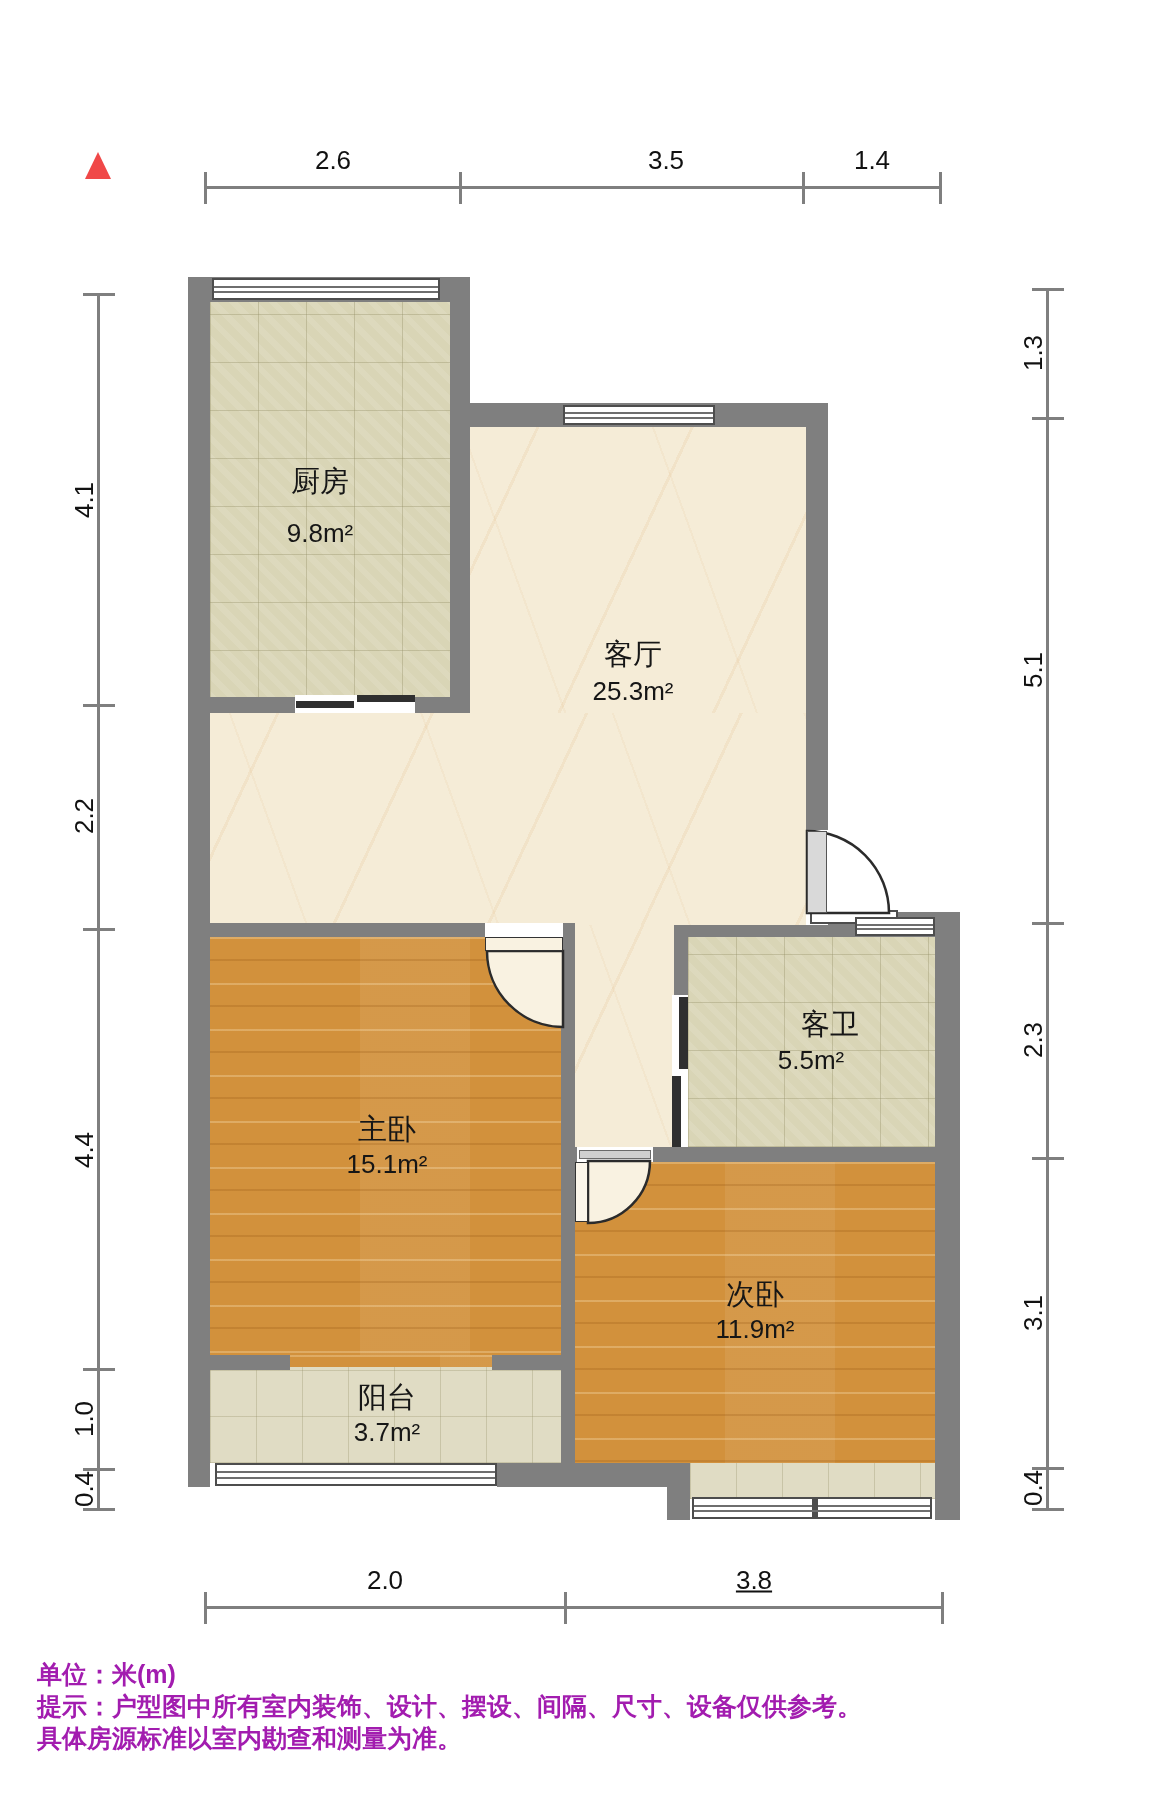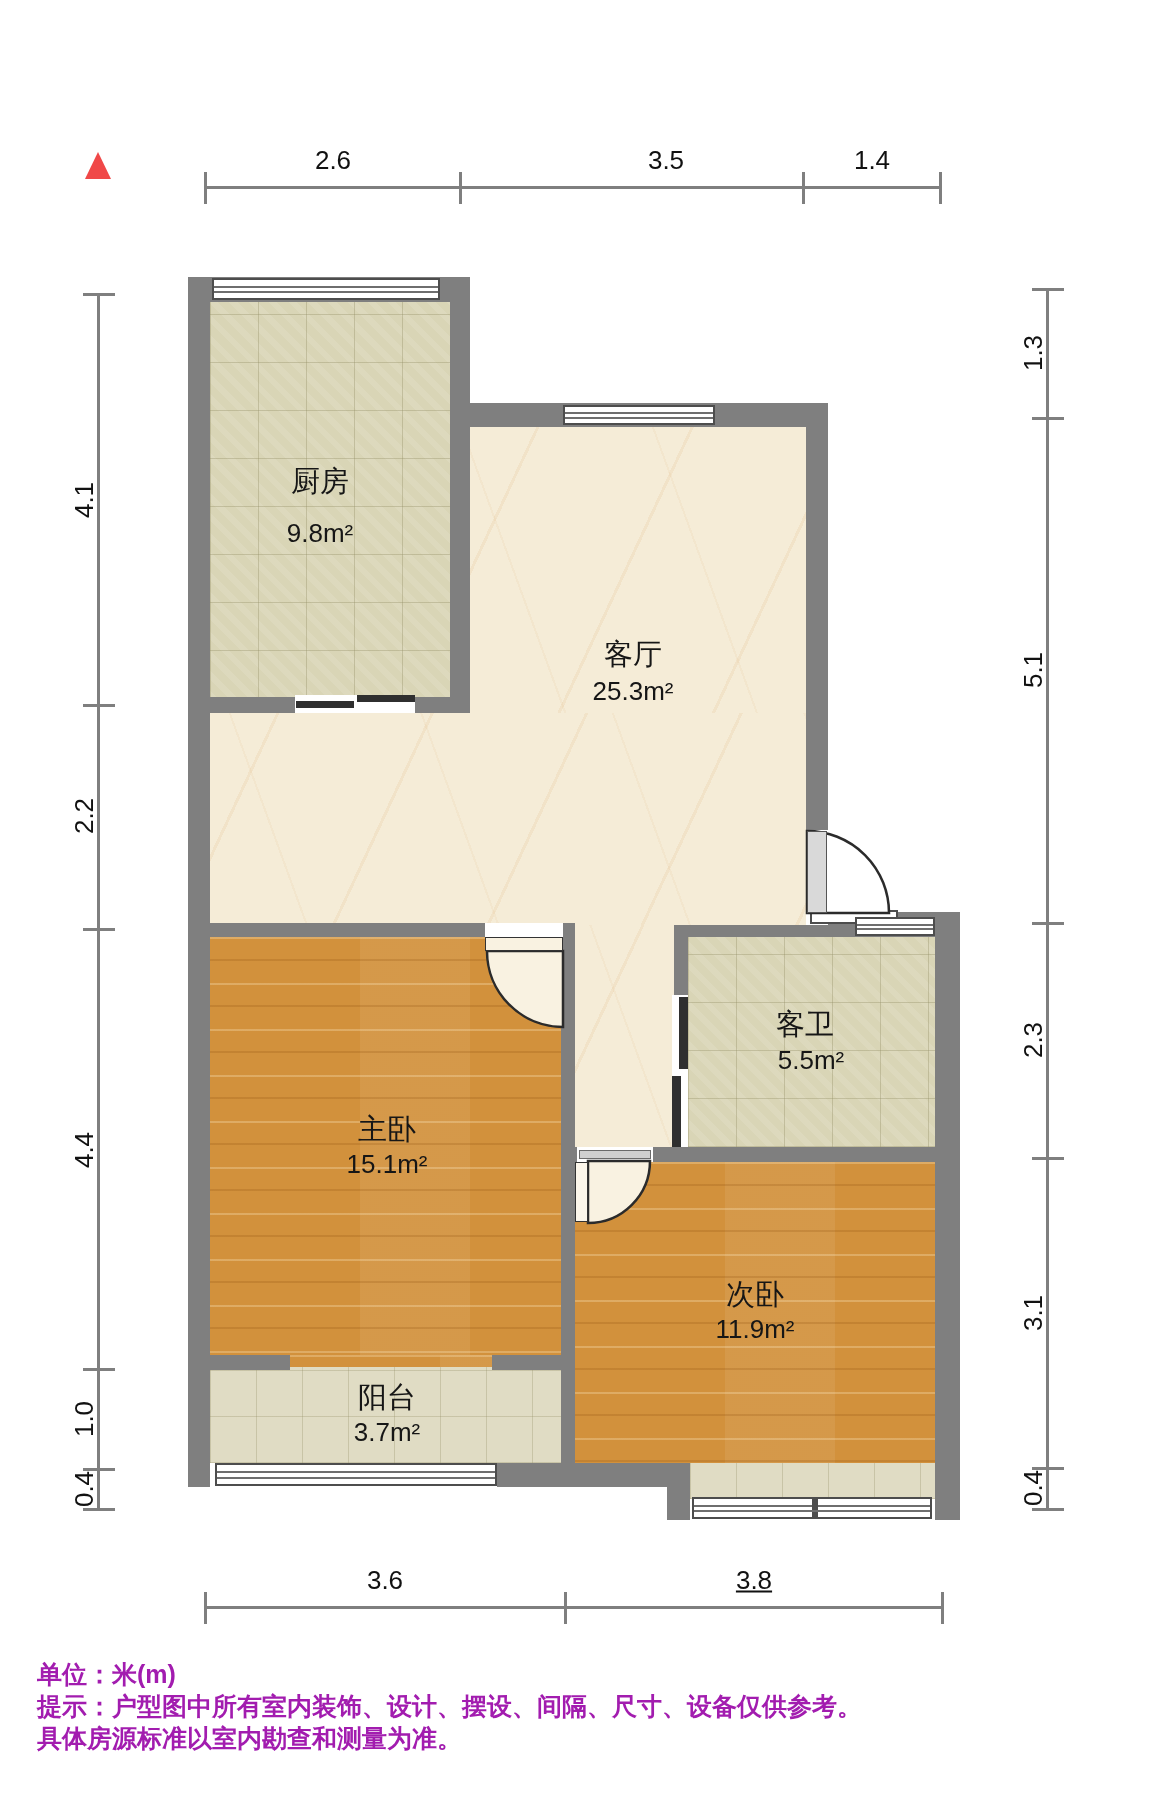--- a/index.html
+++ b/index.html
@@ -110,21 +110,21 @@
   </svg>
 
   <div class="leaf" style="left:807px;top:831px;width:20px;height:82px;background:#d9d9d9;border:1px solid #555;"></div>
   <div class="leaf" style="left:485px;top:937px;width:78px;height:14px;background:#f9f2e1;border:1px solid #333;"></div>
   <div class="leaf" style="left:575px;top:1162px;width:13px;height:60px;background:#fbf6ea;border:1px solid #333;"></div>
 
   <div class="rname" style="left:320px;top:482px;">厨房</div>
   <div class="rarea" style="left:320px;top:517px;margin-top:16px;">9.8m²</div>
   <div class="rname" style="left:633px;top:655px;">客厅</div>
   <div class="rarea" style="left:633px;top:691px;">25.3m²</div>
-  <div class="rname" style="left:805px;top:1025px;">客卫</div>
+  <div class="rname" style="left:830px;top:1025px;">客卫</div>
   <div class="rarea" style="left:811px;top:1060px;">5.5m²</div>
   <div class="rname" style="left:387px;top:1130px;">主卧</div>
   <div class="rarea" style="left:387px;top:1164px;">15.1m²</div>
   <div class="rname" style="left:755px;top:1295px;">次卧</div>
   <div class="rarea" style="left:755px;top:1329px;">11.9m²</div>
   <div class="rname" style="left:387px;top:1398px;">阳台</div>
   <div class="rarea" style="left:387px;top:1432px;">3.7m²</div>
 
   <div class="dline" style="left:205px;top:186px;width:737px;height:3px;"></div>
   <div class="tkv" style="left:204px;top:172px;"></div>
@@ -132,21 +132,21 @@
   <div class="tkv" style="left:802px;top:172px;"></div>
   <div class="tkv" style="left:939px;top:172px;"></div>
   <div class="dimlab" style="left:333px;top:160px;">2.6</div>
   <div class="dimlab" style="left:632px;top:160px;margin-left:34px;">3.5</div>
   <div class="dimlab" style="left:872px;top:160px;">1.4</div>
 
   <div class="dline" style="left:205px;top:1606px;width:739px;height:3px;"></div>
   <div class="tkv" style="left:204px;top:1592px;"></div>
   <div class="tkv" style="left:564px;top:1592px;"></div>
   <div class="tkv" style="left:941px;top:1592px;"></div>
-  <div class="dimlab" style="left:385px;top:1580px;">3.6</div>
+  <div class="dimlab" style="left:385px;top:1580px;">2.0</div>
   <div class="dimlab" style="left:754px;top:1580px;text-decoration:underline;">3.8</div>
 
   <div class="dline" style="left:97px;top:294px;width:3px;height:1216px;"></div>
   <div class="tkh" style="left:83px;top:293px;"></div>
   <div class="tkh" style="left:83px;top:704px;"></div>
   <div class="tkh" style="left:83px;top:928px;"></div>
   <div class="tkh" style="left:83px;top:1368px;"></div>
   <div class="tkh" style="left:83px;top:1468px;"></div>
   <div class="tkh" style="left:83px;top:1508px;"></div>
   <div class="dimlab rot" style="left:84px;top:500px;">4.1</div>

